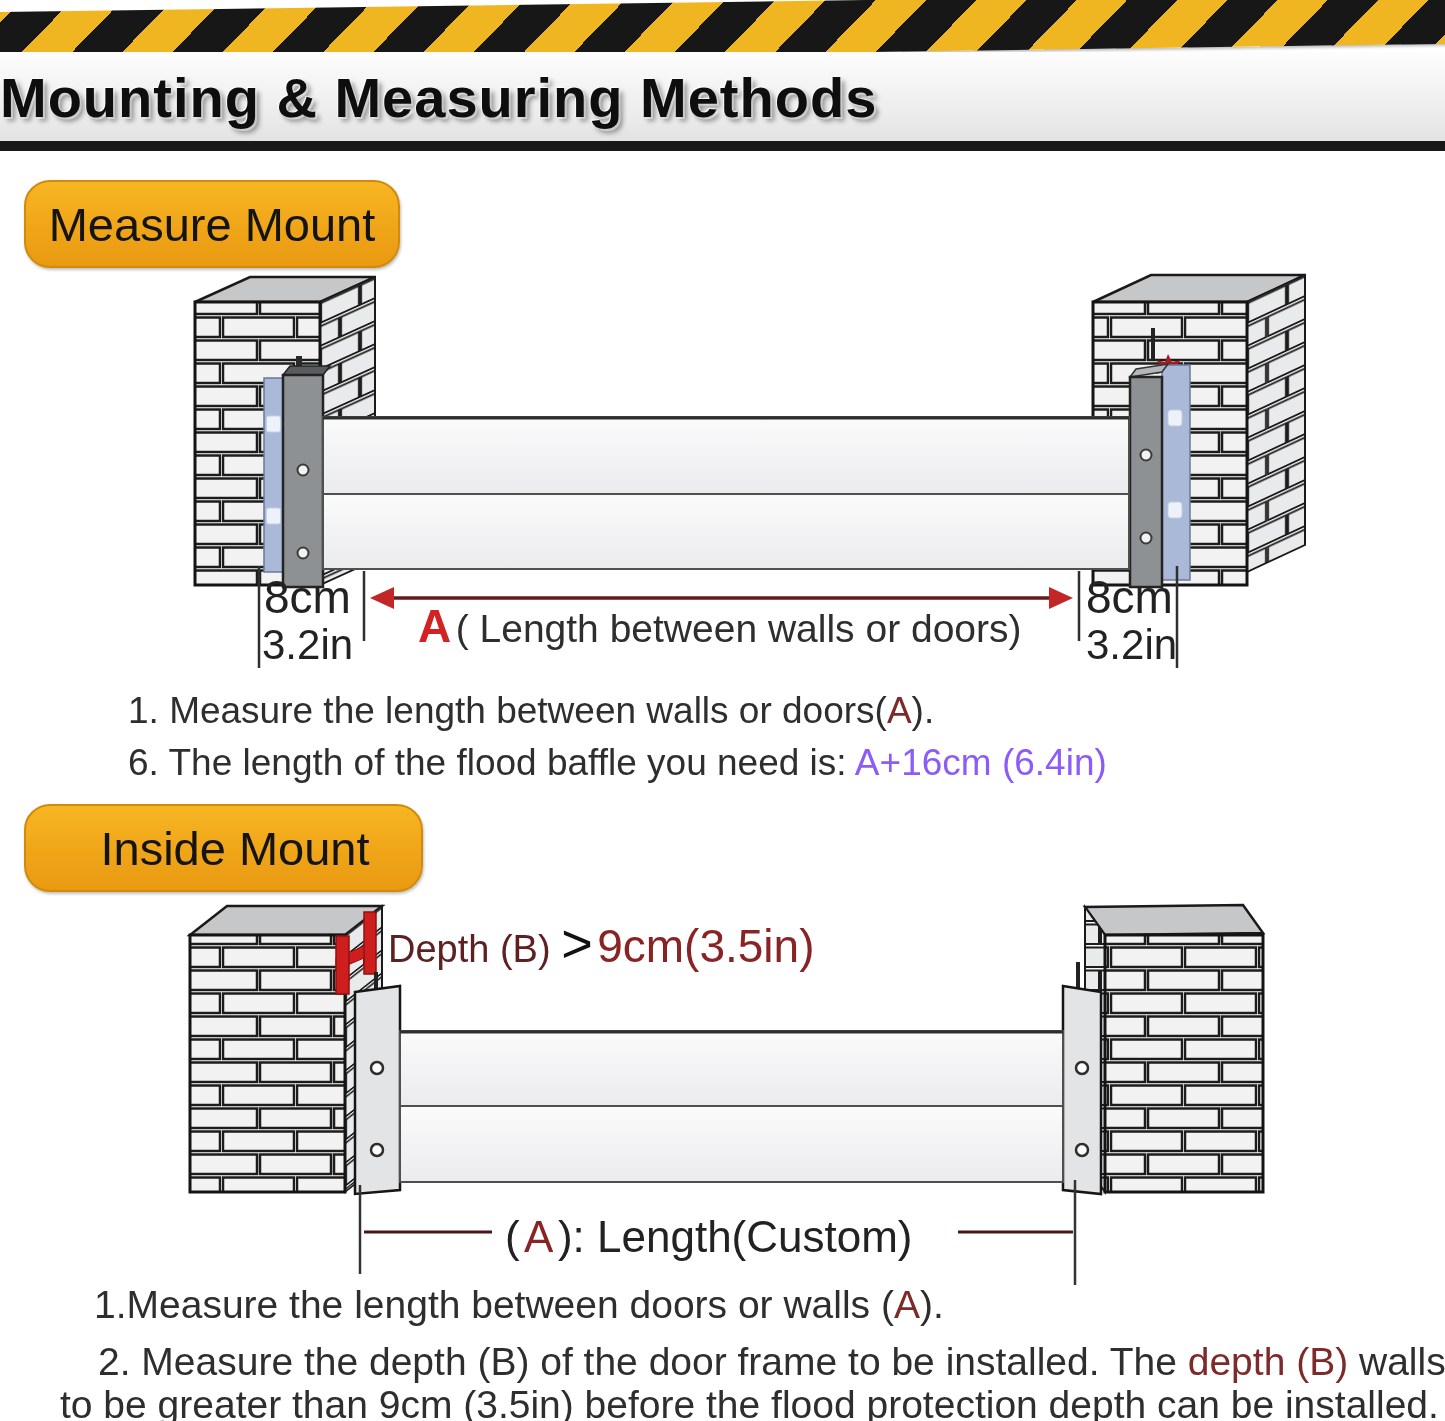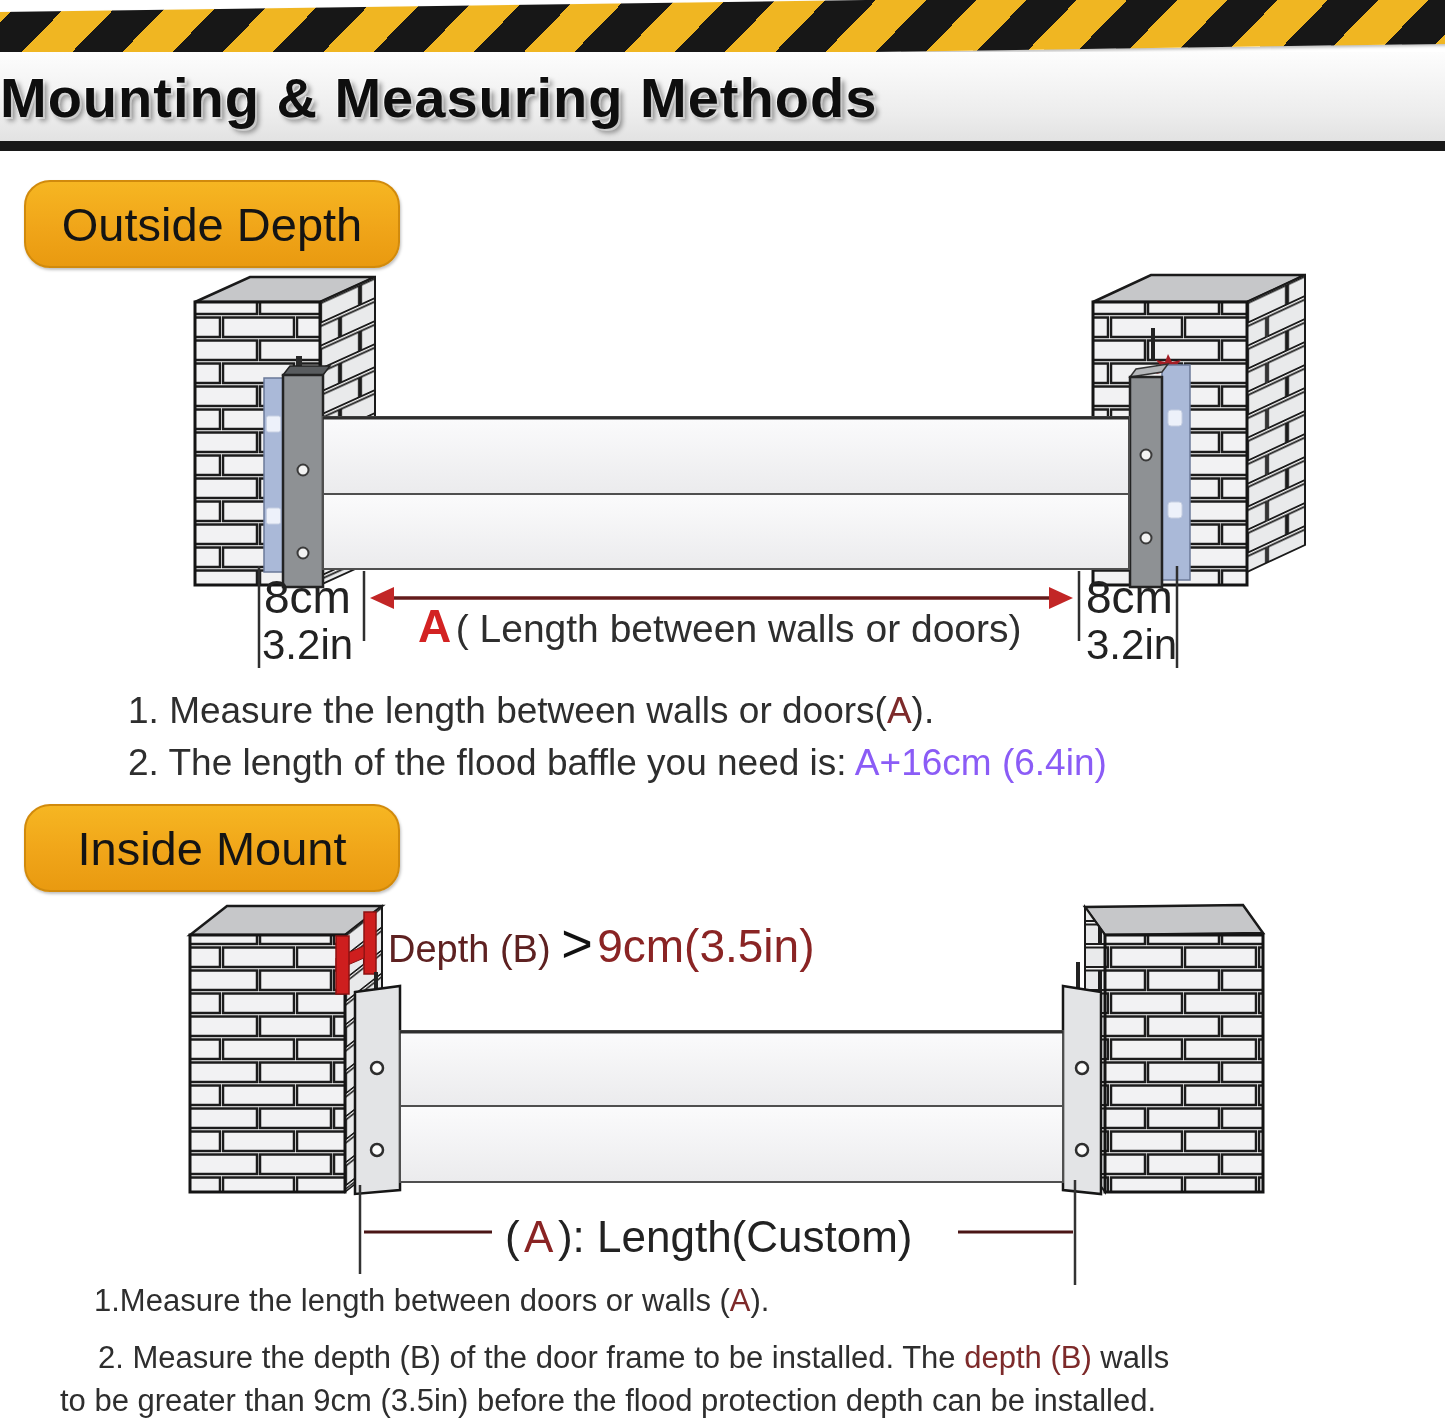--- a/index.html
+++ b/index.html
@@ -27,50 +27,50 @@
   .title-underline{position:absolute;top:141px;left:0;right:0;height:10px;background:#181818;}
   
   .badge{
     position:absolute;left:24px;width:372px;height:84px;border-radius:26px;
     background:linear-gradient(180deg,#f6b622 0%,#f0a519 55%,#e99a10 100%);
     border:2px solid #d18a0c;display:flex;align-items:center;justify-content:center;
     box-shadow:1px 2px 3px rgba(0,0,0,.25);
   }
   .badge span{font-size:47px;color:#141414;white-space:nowrap;}
   .badge.outside{top:180px;}
-  .badge.inside{top:804px;}
+  .badge.inside{top:804px;padding-left:23px;}
   
   .diagram{position:absolute;left:0;width:1445px;height:400px;}
   #diagram-outside{top:270px;}
   #diagram-inside{top:900px;}
   svg text{font-family:"Liberation Sans",sans-serif;}
   
   .step{position:absolute;white-space:nowrap;color:#2e2e2e;}
   .step .em{color:#7d2a2a;}
   .step.out{font-size:37px;left:128px;}
   #out-step-1{top:690px;}
   #out-step-2{top:742px;}
-  .step.in{font-size:31px;}
+  .step.in{font-size:39px;}
   #in-step-1{left:94px;top:1283px;}
   #in-step-2{left:98px;top:1340px;}
   #in-step-3{left:60px;top:1383px;}
 </style>
 </head>
 <body>
 
 <div class="canvas">
 
   <div class="tape"></div>
   <div class="title-band">
     <div class="page-title">Mounting &amp; Measuring Methods</div>
   </div>
   <div class="title-underline"></div>
 
   <div class="badge outside">
-    <span>Outside Depth</span>
+    <span>Measure Mount</span>
   </div>
 
   <svg id="diagram-outside" class="diagram" viewBox="0 0 1445 400">
     <defs>
       <pattern id="brick" width="74" height="46" patternUnits="userSpaceOnUse">
         <rect width="74" height="46" fill="#fdfdfd"></rect>
         <rect x="1" y="1.5" width="71" height="19.5" fill="#f2f2f3" stroke="#1c1c1c" stroke-width="2.5"></rect>
         <rect x="-36" y="24.5" width="71" height="19.5" fill="#f2f2f3" stroke="#1c1c1c" stroke-width="2.5"></rect>
         <rect x="38" y="24.5" width="71" height="19.5" fill="#f2f2f3" stroke="#1c1c1c" stroke-width="2.5"></rect>
       </pattern>
@@ -147,21 +147,21 @@
         <tspan font-size="46" font-weight="bold" fill="#d32222">A</tspan>
         <tspan font-size="39" fill="#2e2e2e">( Length between walls or doors)</tspan>
       </text>
     </g>
   </svg>
 
   <div class="step out" id="out-step-1">
     <span>1. Measure the length between walls or doors(</span><span class="em">A</span><span>).</span>
   </div>
   <div class="step out" id="out-step-2">
-    <span>2. The length of the flood baffle you need is: </span><span class="em" style="color:#8b5cf6">A+16cm (6.4in)</span><span></span>
+    <span>6. The length of the flood baffle you need is: </span><span class="em" style="color:#8b5cf6">A+16cm (6.4in)</span><span></span>
   </div>
 
   <div class="badge inside">
     <span>Inside Mount</span>
   </div>
 
   <svg id="diagram-inside" class="diagram" viewBox="0 0 1445 400">
 
     <g>
       <polygon points="1105,35 1263,33 1243,5 1085,7" fill="#c6c7c9" stroke="#1a1a1a" stroke-width="2.5"></polygon>

